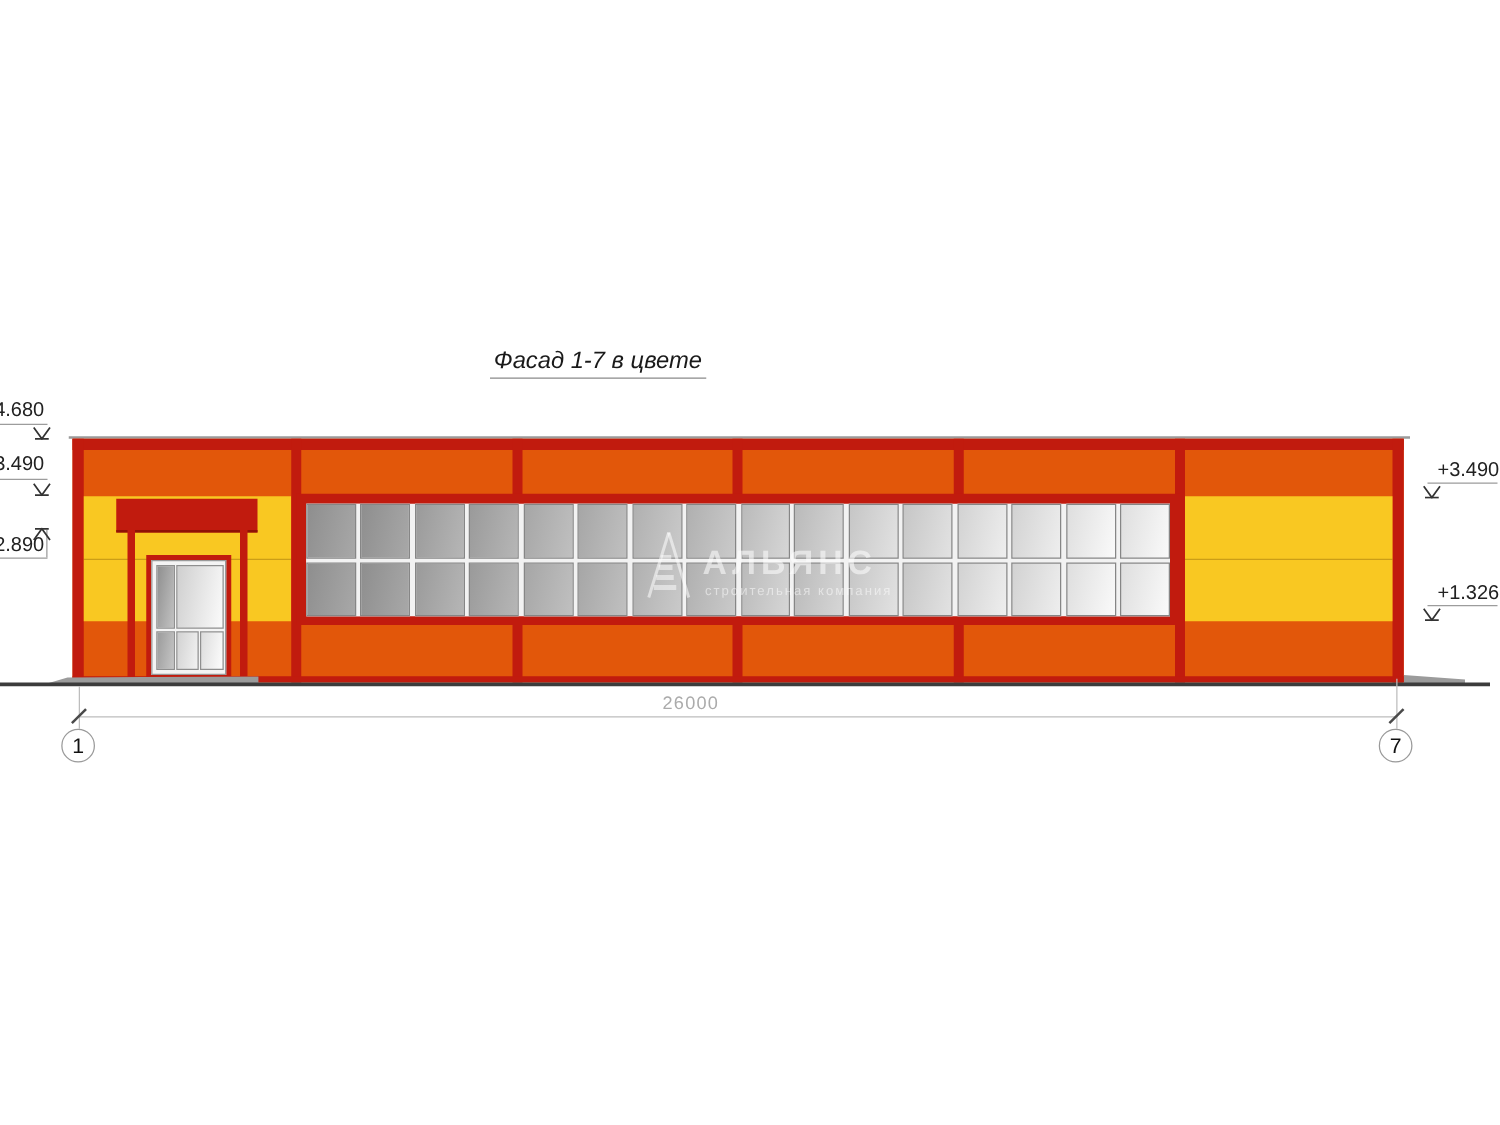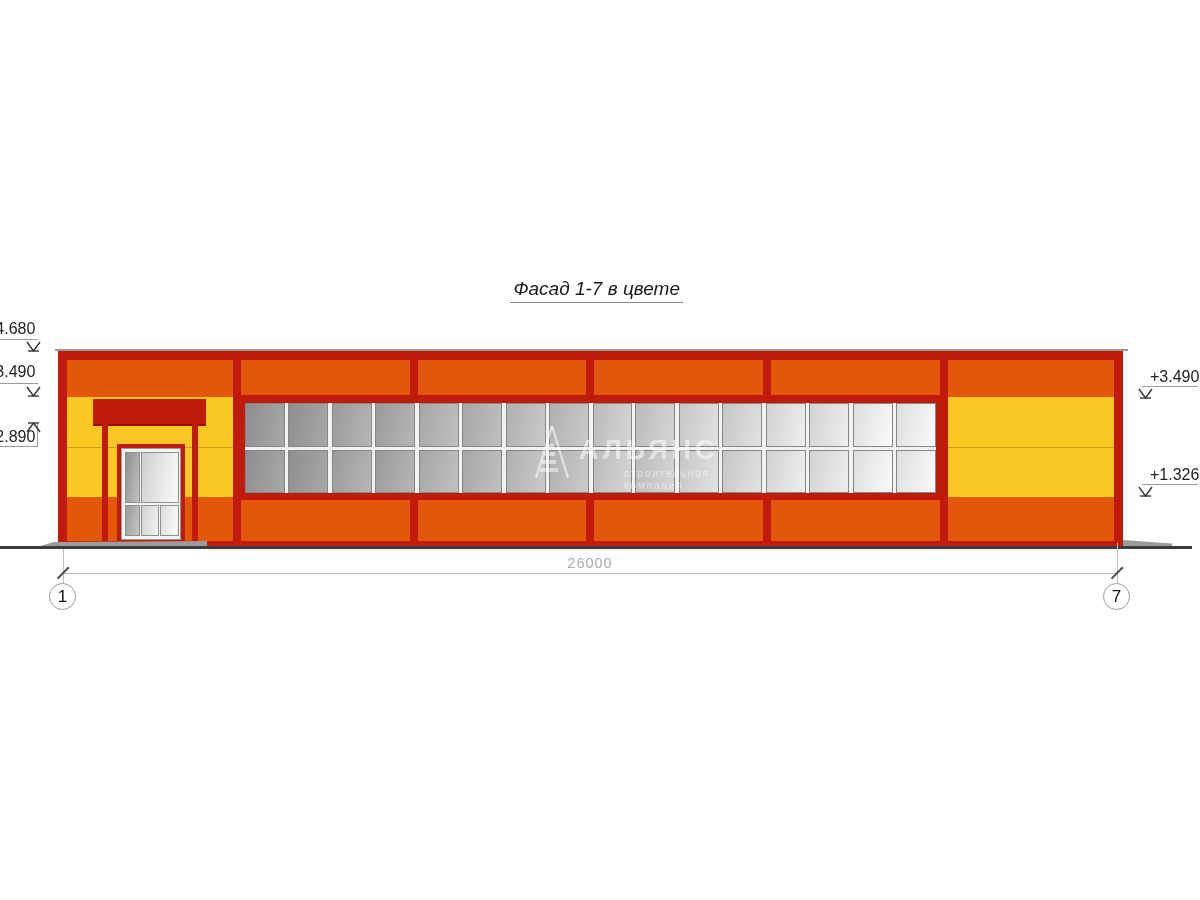--- a/index.html
+++ b/index.html
@@ -8,21 +8,21 @@
   .abs{position:absolute;}
 
   
   :root{
     --orange:#E2570A; --yellow:#F9C822; --darkred:#C11B0E;
     --ground:#3C3C3C; --dimline:#BDBDBD; --dimtext:#ABABAB;
     --mull:#F2F2F2; --paneborder:#868686; --gray-pad:#9B9B9B;
   }
 
   
-  .title{left:381px;top:278px;width:302px;text-align:right;}
+  .title{left:392px;top:278px;width:302px;text-align:left;}
   .title span{font-size:19px;font-style:italic;color:#1a1a1a;
               border-bottom:1px solid #8a8a8a;padding:0 3px 3px 3px;}
 
   
   .roofline{left:55px;top:349px;width:1073px;height:2px;background:#9a9a9a;}
   .facade{left:58px;top:351px;width:1065px;height:195px;background:var(--orange);}
   .parapet{left:0;top:0;width:1065px;height:9px;background:var(--darkred);}
   .edge-l{left:0;top:0;width:9px;height:195px;background:var(--darkred);}
   .edge-r{left:1056px;top:0;width:9px;height:195px;background:var(--darkred);}
   .basestrip{left:0;top:190px;width:1065px;height:5px;background:var(--darkred);}
@@ -64,32 +64,32 @@
   .lvltext{font-size:16px;color:#222;white-space:nowrap;}
   .leader{height:1px;background:#9c9c9c;}
   .vconn{width:1px;background:#9c9c9c;}
   .lvlarrow{width:15px;height:11px;}
   .lvlarrow polyline, .lvlarrow line{stroke:#333;stroke-width:1.4;fill:none;}
 
   
   .extline{width:1px;background:var(--dimline);}
   .dimline{left:63px;top:573px;width:1054px;height:1px;background:var(--dimline);}
   .tick{width:16px;height:1.5px;background:#4a4a4a;transform:rotate(-45deg);}
-  .dimlabel{left:530px;top:555px;width:120px;text-align:center;font-size:14.5px;
+  .dimlabel{left:530px;top:555px;width:120px;font-size:14.5px;
             color:var(--dimtext);letter-spacing:1px;}
   .axisbubble{width:27px;height:27px;border:1px solid #9a9a9a;border-radius:50%;
               background:#fff;box-sizing:border-box;text-align:center;
               font-size:17px;color:#111;line-height:25px;}
 
   
-  .watermark{left:531px;top:424px;width:220px;height:60px;pointer-events:none;z-index:5;text-decoration:underline;}
+  .watermark{left:514px;top:424px;width:220px;height:60px;pointer-events:none;z-index:5;text-decoration:underline;}
   .wm-name{position:absolute;left:48px;top:11px;font-size:27px;font-weight:bold;
            color:rgba(255,255,255,.55);letter-spacing:4px;}
   .wm-sub{position:absolute;left:50px;top:43px;font-size:10.5px;
-          color:rgba(255,255,255,.5);letter-spacing:1.6px;margin-left:43px;}
+          color:rgba(255,255,255,.5);letter-spacing:1.6px;}
 </style>
 </head>
 <body>
 
 <div id="canvas">
 
   <div class="abs title">
     <span>Фасад 1-7 в цвете</span>
   </div>
 

